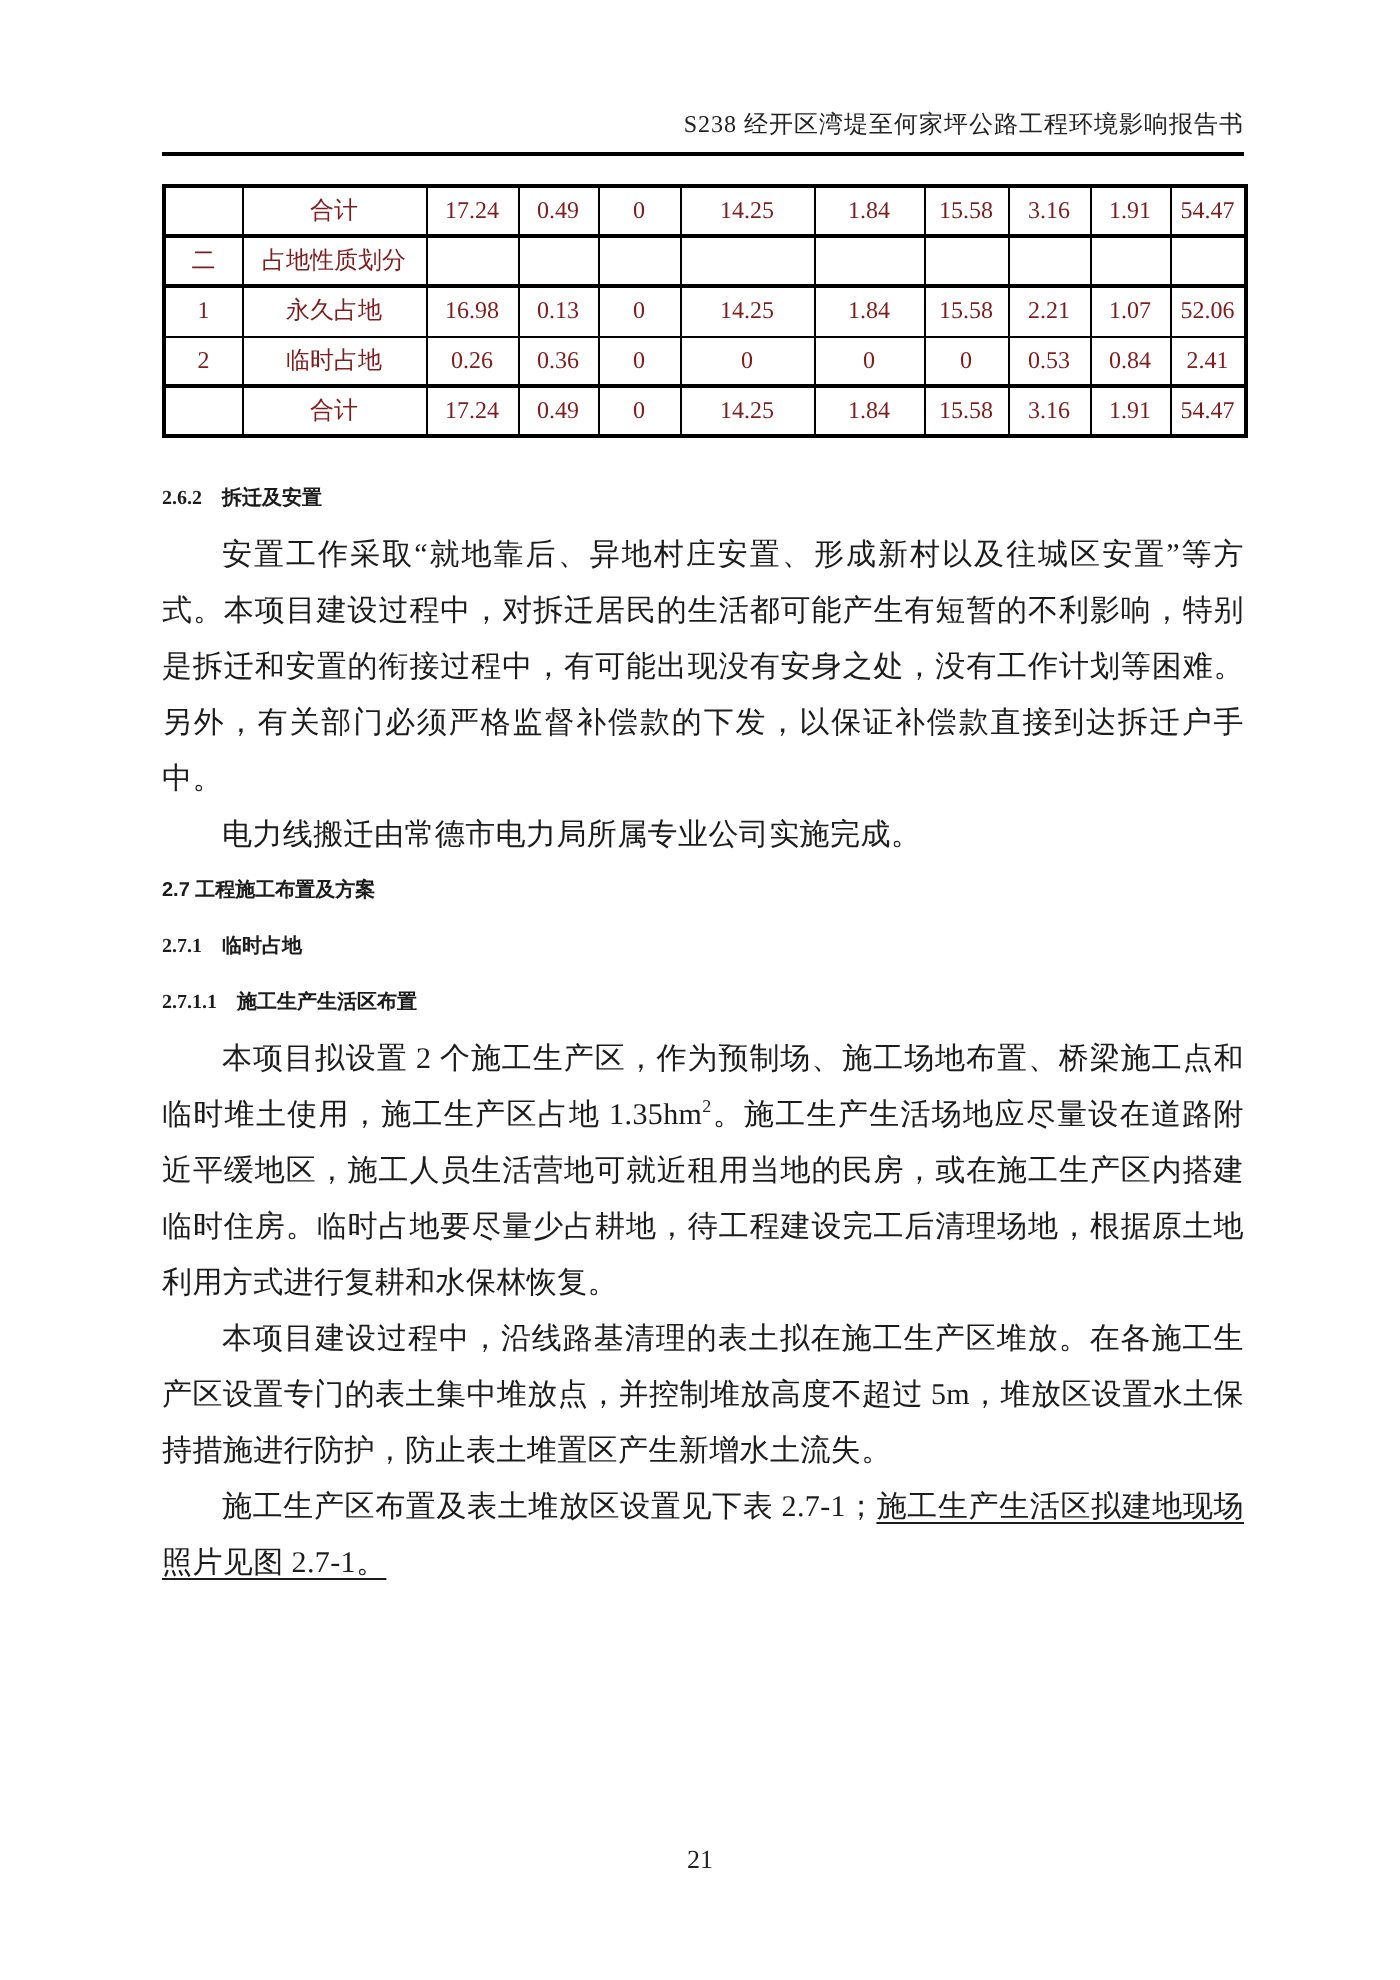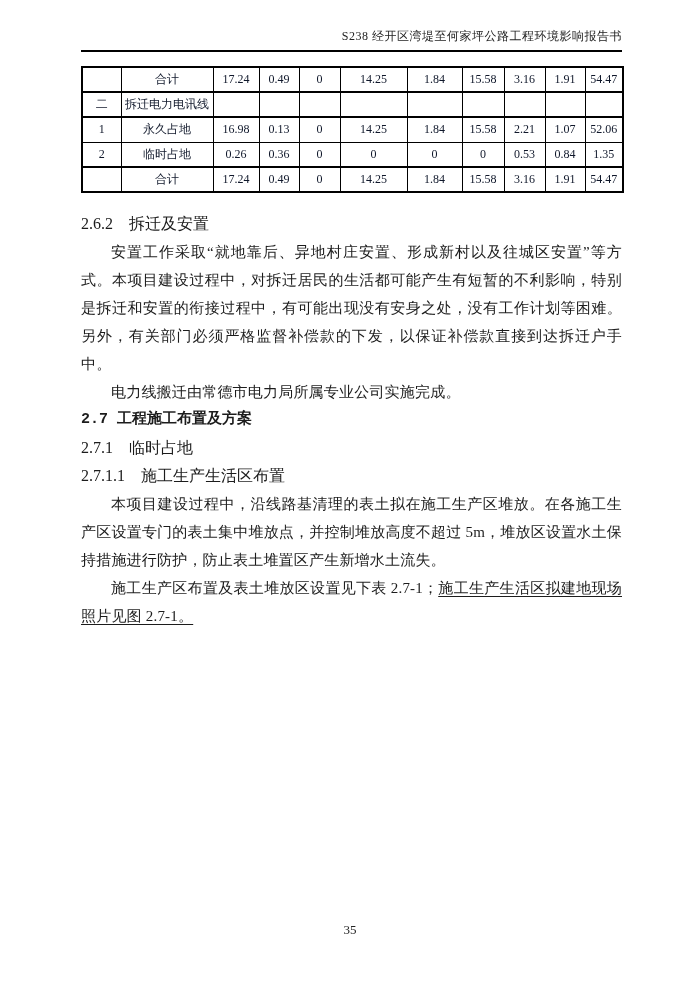--- a/index.html
+++ b/index.html
@@ -13,21 +13,21 @@
     color: #1c1c1c;
     overflow: hidden;
   }
   .content {
     position: absolute;
     left: 81px;
     top: 0;
     width: 541px;
   }
   .header-title {
-    margin-top: 28px;
+    margin-top: 54px;
     font-size: 12px;
     line-height: 16px;
     text-align: right;
     letter-spacing: 0.5px;
     color: #222;
   }
   .header-rule {
     margin-top: 6px;
     border-top: 2px solid #000;
     height: 0;
@@ -39,36 +39,36 @@
     table-layout: fixed;
     border: 2px solid #000;
   }
   table.land-table td {
     border: 1px solid #000;
     height: 25px;
     text-align: center;
     vertical-align: middle;
     font-size: 12px;
     padding: 0 1px;
-    color: #0f172a;
+    color: #7f1d1d;
     overflow: hidden;
     white-space: nowrap;
   }
   tr.thick-bottom td { border-bottom-width: 2px; }
   .h-serif {
-    font-size: 16px;
+    font-size: 10px;
     line-height: 28px;
-    font-weight: normal;
+    font-weight: bold;
     text-align: left;
   }
   .h-262 { margin-top: 17px; }
   .h-bold-sans {
-    font-family: Liberation Mono, monospace;
+    font-family: Liberation Sans, sans-serif;
     font-weight: bold;
-    font-size: 15px;
+    font-size: 10px;
     line-height: 28px;
   }
   p.body-para {
     font-size: 15px;
     line-height: 28px;
     text-align: justify;
     text-indent: 2em;
     letter-spacing: 0.2px;
   }
   p.body-para sup {
@@ -118,21 +118,21 @@
           <td>0</td>
           <td>14.25</td>
           <td>1.84</td>
           <td>15.58</td>
           <td>3.16</td>
           <td>1.91</td>
           <td>54.47</td>
         </tr>
         <tr class="thick-bottom">
           <td>二</td>
-          <td>拆迁电力电讯线</td>
+          <td>占地性质划分</td>
           <td></td>
           <td></td>
           <td></td>
           <td></td>
           <td></td>
           <td></td>
           <td></td>
           <td></td>
           <td></td>
         </tr>
@@ -153,21 +153,21 @@
           <td>2</td>
           <td>临时占地</td>
           <td>0.26</td>
           <td>0.36</td>
           <td>0</td>
           <td>0</td>
           <td>0</td>
           <td>0</td>
           <td>0.53</td>
           <td>0.84</td>
-          <td>1.35</td>
+          <td>2.41</td>
         </tr>
         <tr>
           <td></td>
           <td>合计</td>
           <td>17.24</td>
           <td>0.49</td>
           <td>0</td>
           <td>14.25</td>
           <td>1.84</td>
           <td>15.58</td>
@@ -182,21 +182,22 @@
 
 
     <p class="body-para">安置工作采取“就地靠后、异地村庄安置、形成新村以及往城区安置”等方式。本项目建设过程中，对拆迁居民的生活都可能产生有短暂的不利影响，特别是拆迁和安置的衔接过程中，有可能出现没有安身之处，没有工作计划等困难。另外，有关部门必须严格监督补偿款的下发，以保证补偿款直接到达拆迁户手中。</p>
 
     <p class="body-para">电力线搬迁由常德市电力局所属专业公司实施完成。</p>
 
     <div class="h-bold-sans">2.7 工程施工布置及方案</div>
     <div class="h-serif">2.7.1　临时占地</div>
     <div class="h-serif">2.7.1.1　施工生产生活区布置</div>
 
+    <p class="body-para"><span>本项目拟设置 2 个施工生产区，作为预制场、施工场地布置、桥梁施工点和临时堆土使用，施工生产区占地 1.35hm</span><sup>2</sup><span>。施工生产生活场地应尽量设在道路附近平缓地区，施工人员生活营地可就近租用当地的民房，或在施工生产区内搭建临时住房。临时占地要尽量少占耕地，待工程建设完工后清理场地，根据原土地利用方式进行复耕和水保林恢复。</span></p>
 
     <p class="body-para">本项目建设过程中，沿线路基清理的表土拟在施工生产区堆放。在各施工生产区设置专门的表土集中堆放点，并控制堆放高度不超过 5m，堆放区设置水土保持措施进行防护，防止表土堆置区产生新增水土流失。</p>
 
     <p class="body-para"><span>施工生产区布置及表土堆放区设置见下表 2.7-1；</span><span class="underlined">施工生产生活区拟建地现场照片见图 2.7-1。</span></p>
 
   </div>
 
-  <div class="page-number">35</div>
+  <div class="page-number">21</div>
 </div>
 
 </body></html>

